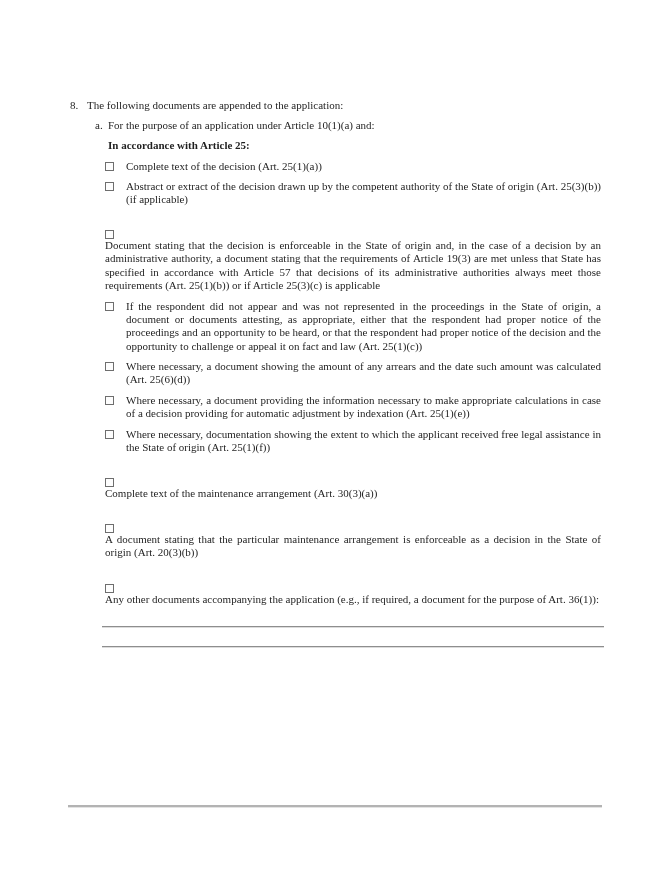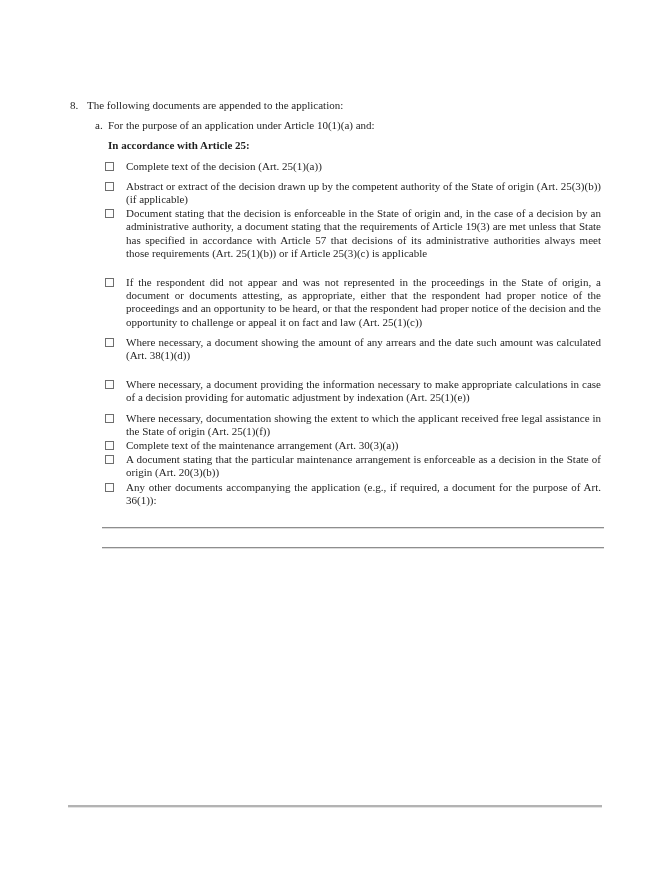--- a/index.html
+++ b/index.html
@@ -34,22 +34,22 @@
   .checkbox {
     flex: 0 0 auto;
     width: 7px;
     height: 7px;
     border: 1px solid #6e6e6e;
     background: #fdfdfd;
     margin: 2px 12px 0 0;
   }
   .check-text { flex: 1; text-align: justify; font-family: Liberation Serif, serif; }
   .m7  { margin-top: 7px; }
-  .m8  { margin-top: 16px; }
-  .m9  { margin-top: 1px; }
+  .m8  { margin-top: 8px; }
+  .m9  { margin-top: 22px; flex-direction: column; }
   .m16 { margin-top: 16px; }
   .fill-line {
     margin-left: 102px;
     width: 502px;
     height: 0;
     border-top: 1px solid #8e8e8e;
     box-shadow: 0 1px 0 #dcdcdc;
   }
   .fill-line.first  { margin-top: 20px; }
   .fill-line.second { margin-top: 19px; }
@@ -95,21 +95,21 @@
     <div class="check-text">Document stating that the decision is enforceable in the State of origin and, in the case of a decision by an administrative authority, a document stating that the requirements of Article 19(3) are met unless that State has specified in accordance with Article 57 that decisions of its administrative authorities always meet those requirements (Art. 25(1)(b)) or if Article 25(3)(c) is applicable</div>
   </div>
 
   <div class="check-item m8">
     <span class="checkbox"></span>
     <div class="check-text">If the respondent did not appear and was not represented in the proceedings in the State of origin, a document or documents attesting, as appropriate, either that the respondent had proper notice of the proceedings and an opportunity to be heard, or that the respondent had proper notice of the decision and the opportunity to challenge or appeal it on fact and law (Art. 25(1)(c))</div>
   </div>
 
   <div class="check-item m7">
     <span class="checkbox"></span>
-    <div class="check-text">Where necessary, a document showing the amount of any arrears and the date such amount was calculated (Art. 38(1)(d))</div>
+    <div class="check-text">Where necessary, a document showing the amount of any arrears and the date such amount was calculated (Art. 25(6)(d))</div>
   </div>
 
   <div class="check-item m8">
     <span class="checkbox"></span>
     <div class="check-text">Where necessary, a document providing the information necessary to make appropriate calculations in case of a decision providing for automatic adjustment by indexation (Art. 25(1)(e))</div>
   </div>
 
   <div class="check-item m7">
     <span class="checkbox"></span>
     <div class="check-text">Where necessary, documentation showing the extent to which the applicant received free legal assistance in the State of origin (Art. 25(1)(f))</div>

